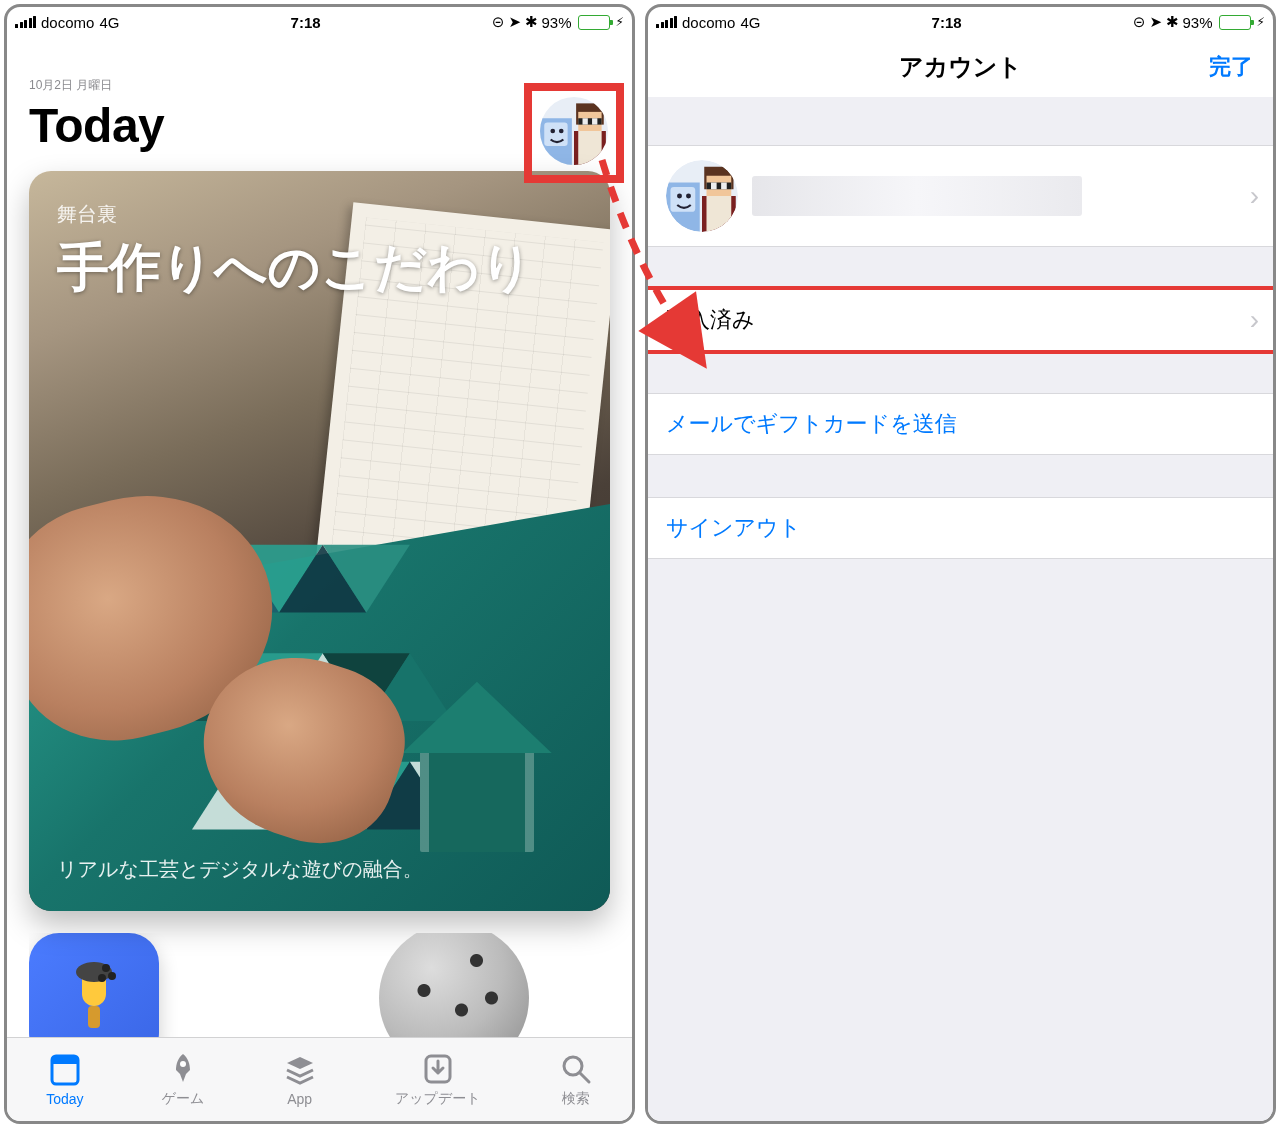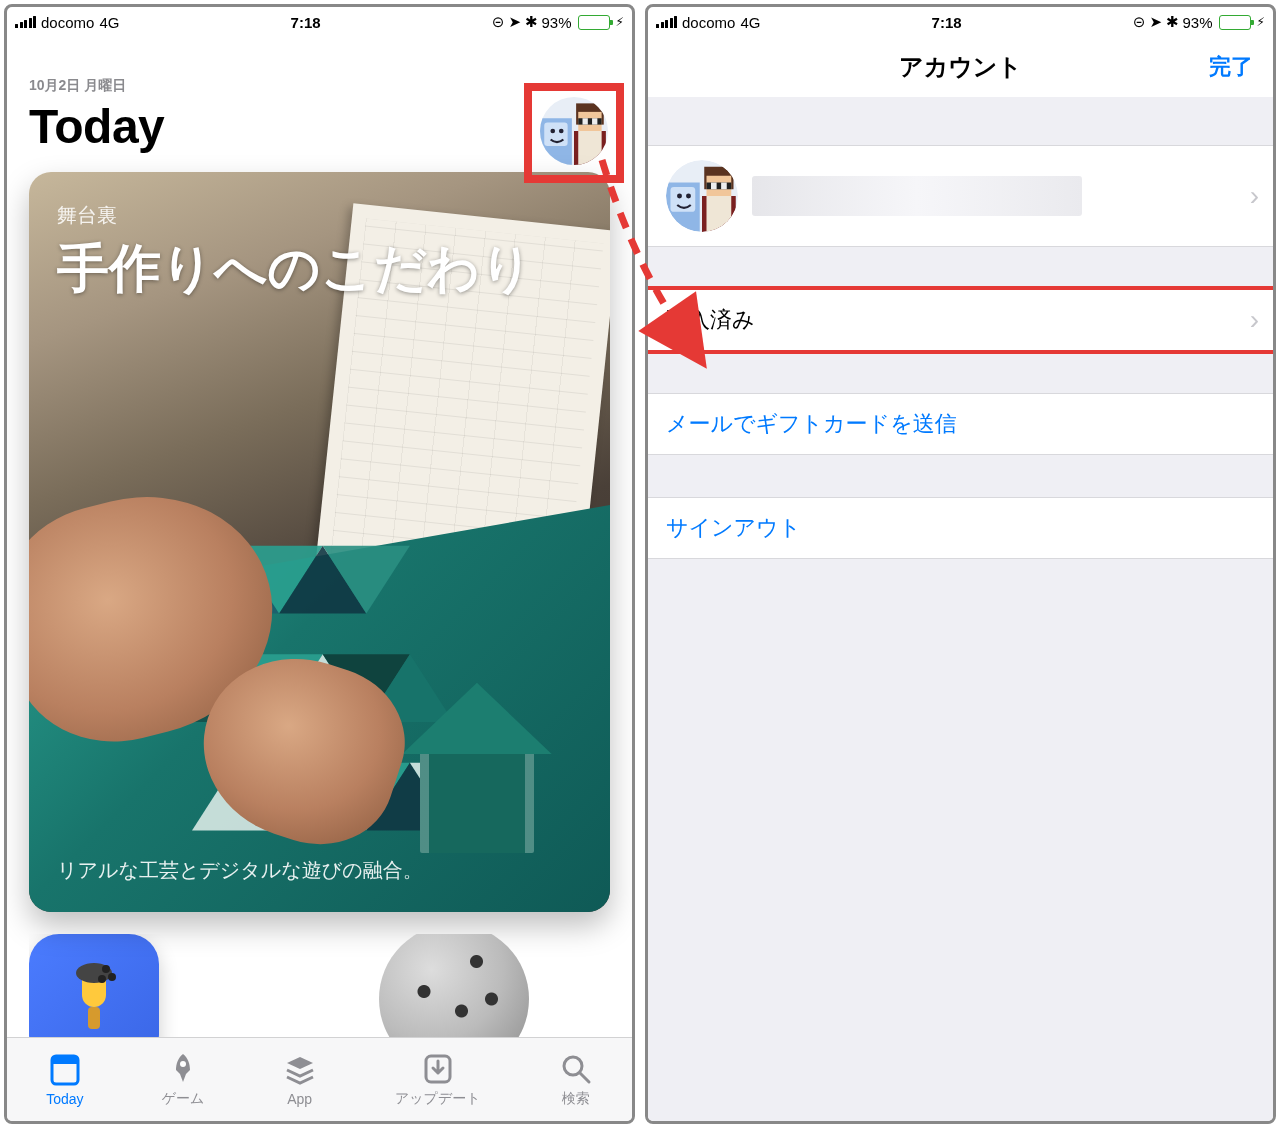--- a/index.html
+++ b/index.html
@@ -8,21 +8,21 @@
     background: #fff;
     width: 1280px;
     height: 1128px;
     display: flex;
     gap: 10px;
     padding: 4px;
   }
   .phone {
     flex: 1;
     border: 3px solid #888;
-    border-radius: 8px;
+    border-radius: 16px;
     background: #fff;
     position: relative;
     overflow: hidden;
     display: flex;
     flex-direction: column;
   }
   
   .status-bar {
     height: 30px;
     display: flex;
@@ -50,21 +50,21 @@
   .battery::after {
     content:""; position:absolute; right:-4px; top:4px; width:2.5px; height:5px;
     background:#3a3; border-radius:0 1px 1px 0;
   }
   .battery-fill { background:#34c759; height:100%; width:93%; border-radius:1px; }
   .charge { font-size: 12px; margin-left:2px; }
 
   
   .left-body { flex:1; background:#fff; display:flex; flex-direction:column; overflow:hidden; }
   .today-header { padding: 40px 22px 10px 22px; position:relative; }
-  .date-line { color:#8a8a8e; font-size:14px; font-weight:700; margin-bottom:4px; }
+  .date-line { color:#8a8a8e; font-size:12px; font-weight:400; margin-bottom:4px; }
   .today-title { font-size:48px; font-weight:800; letter-spacing:-0.5px; }
   .avatar-btn {
     position:absolute; right:24px; top:60px; width:68px; height:68px;
     border-radius:50%; cursor:pointer;
   }
   .avatar-highlight {
     position:absolute; right:8px; top:46px; width:100px; height:100px;
     border:8px solid #e53935; pointer-events:none; z-index:5;
   }
   .avatar-svg { width:100%; height:100%; }

